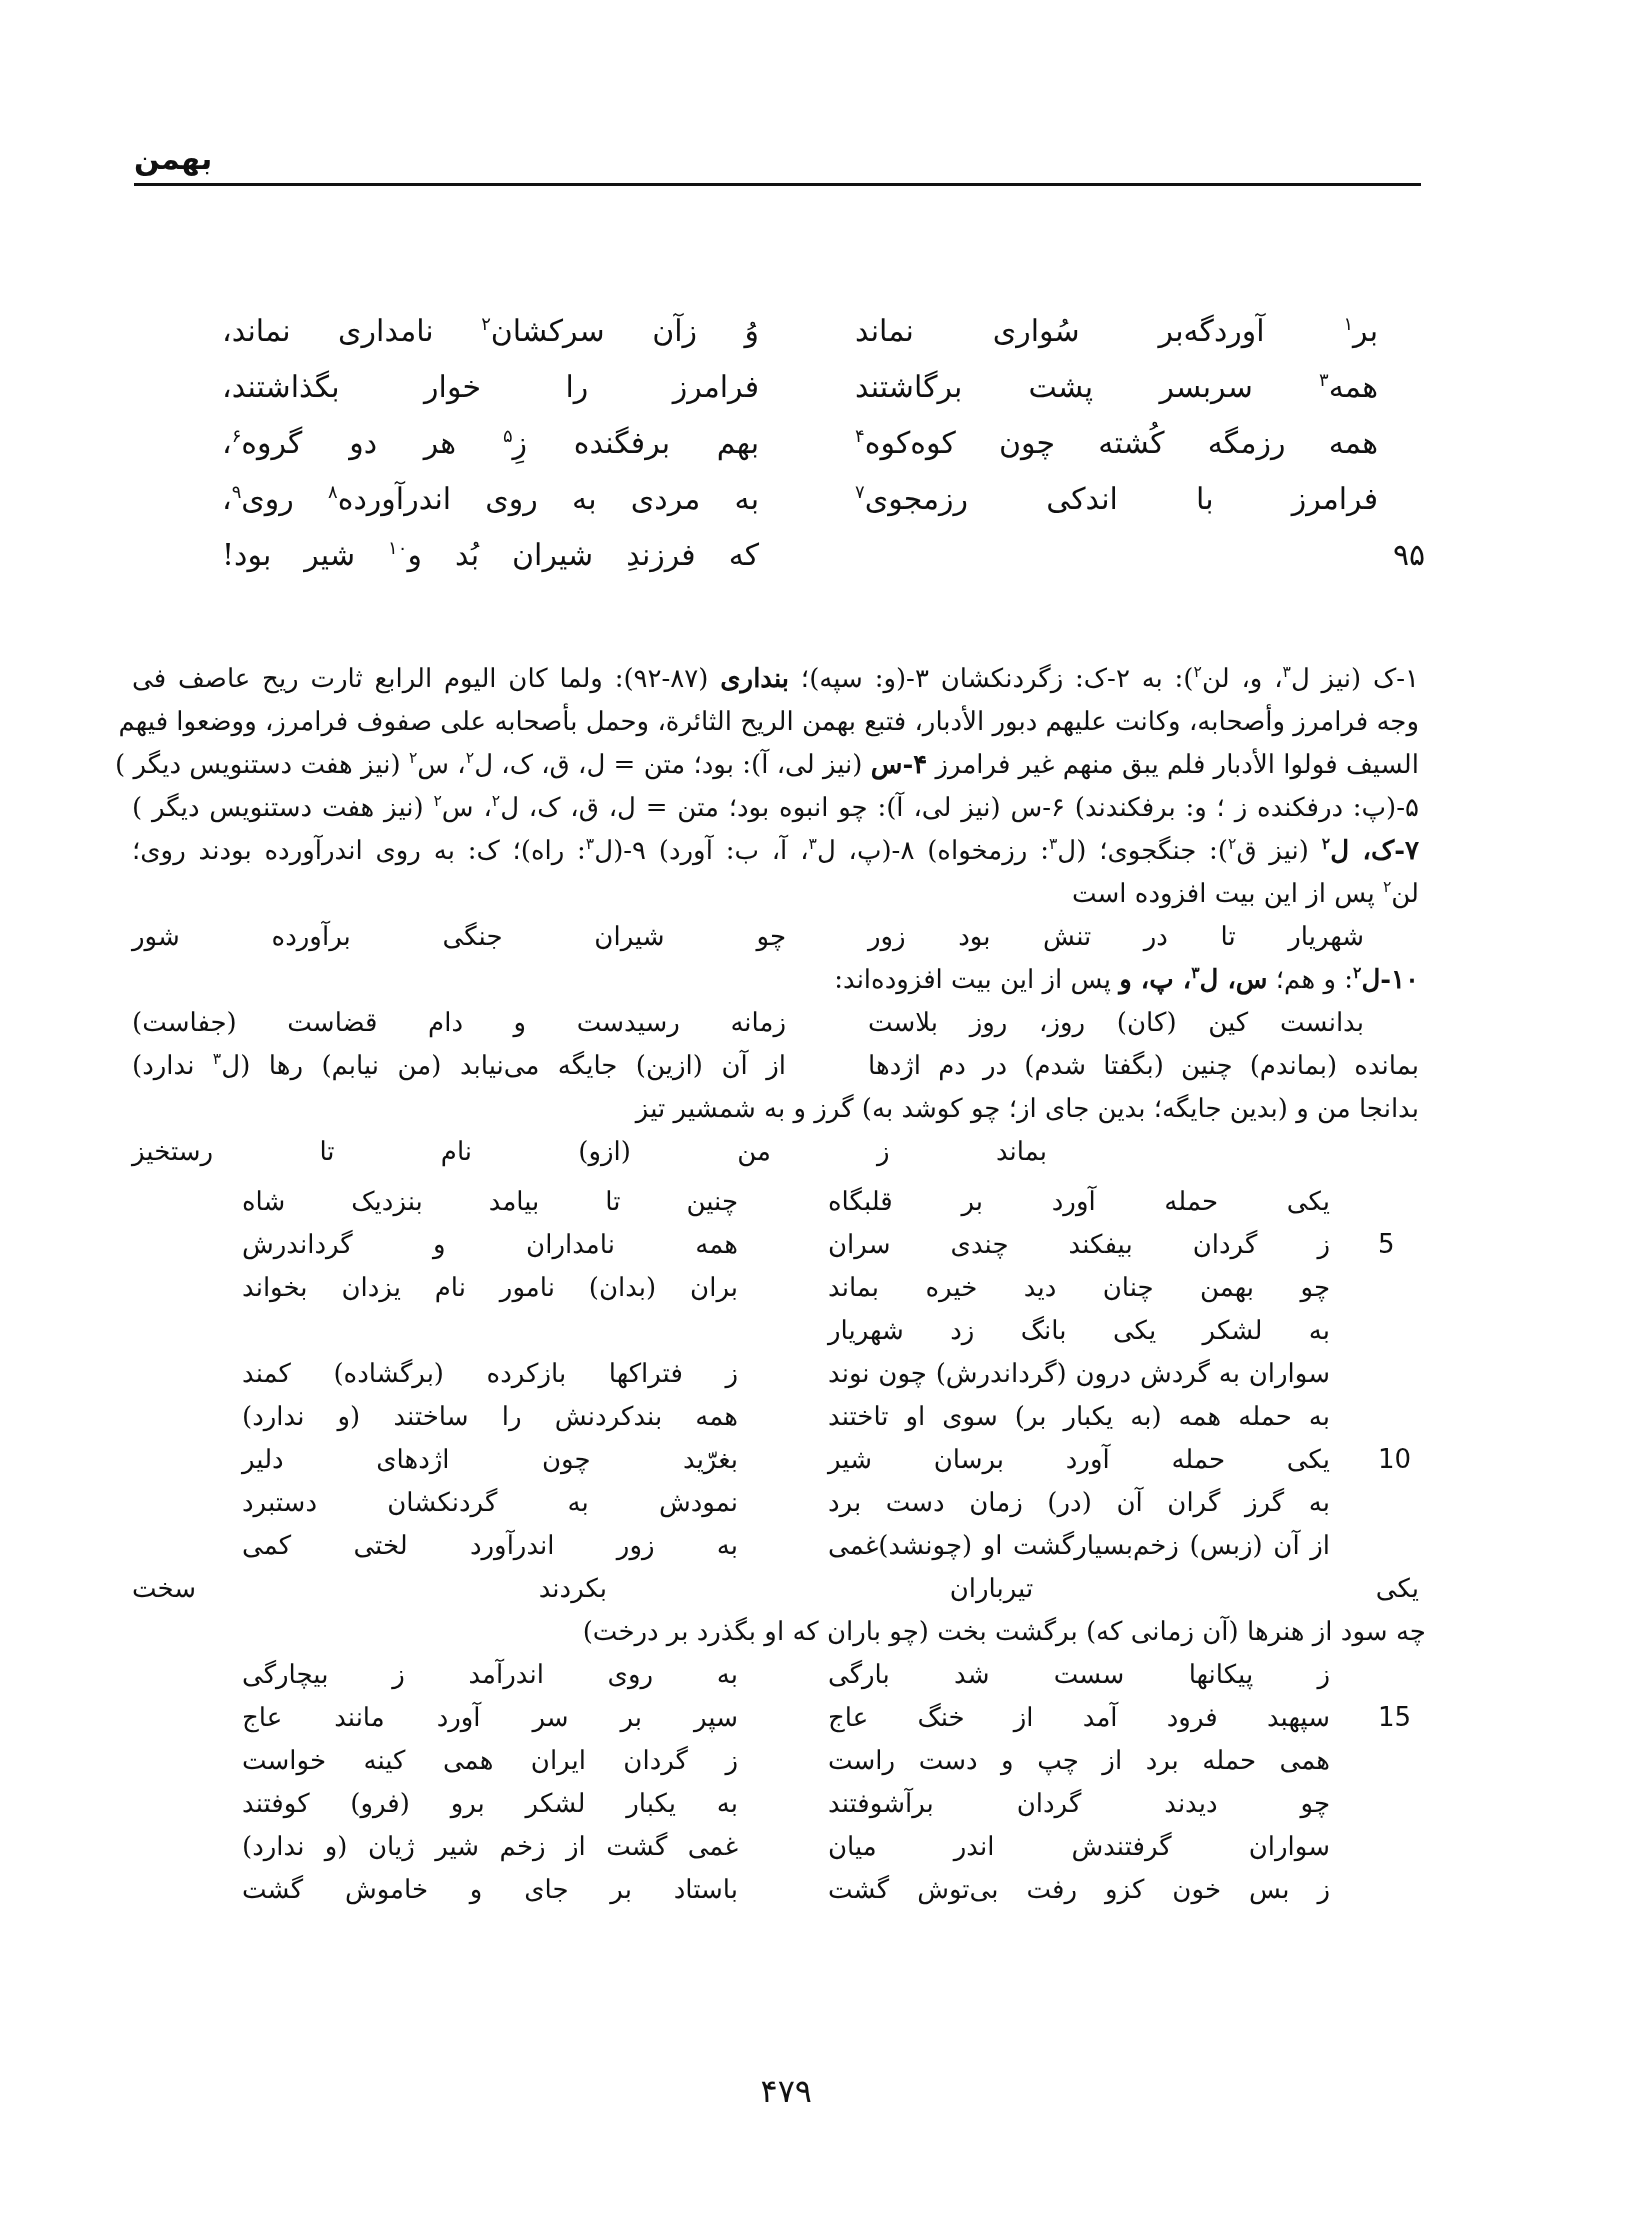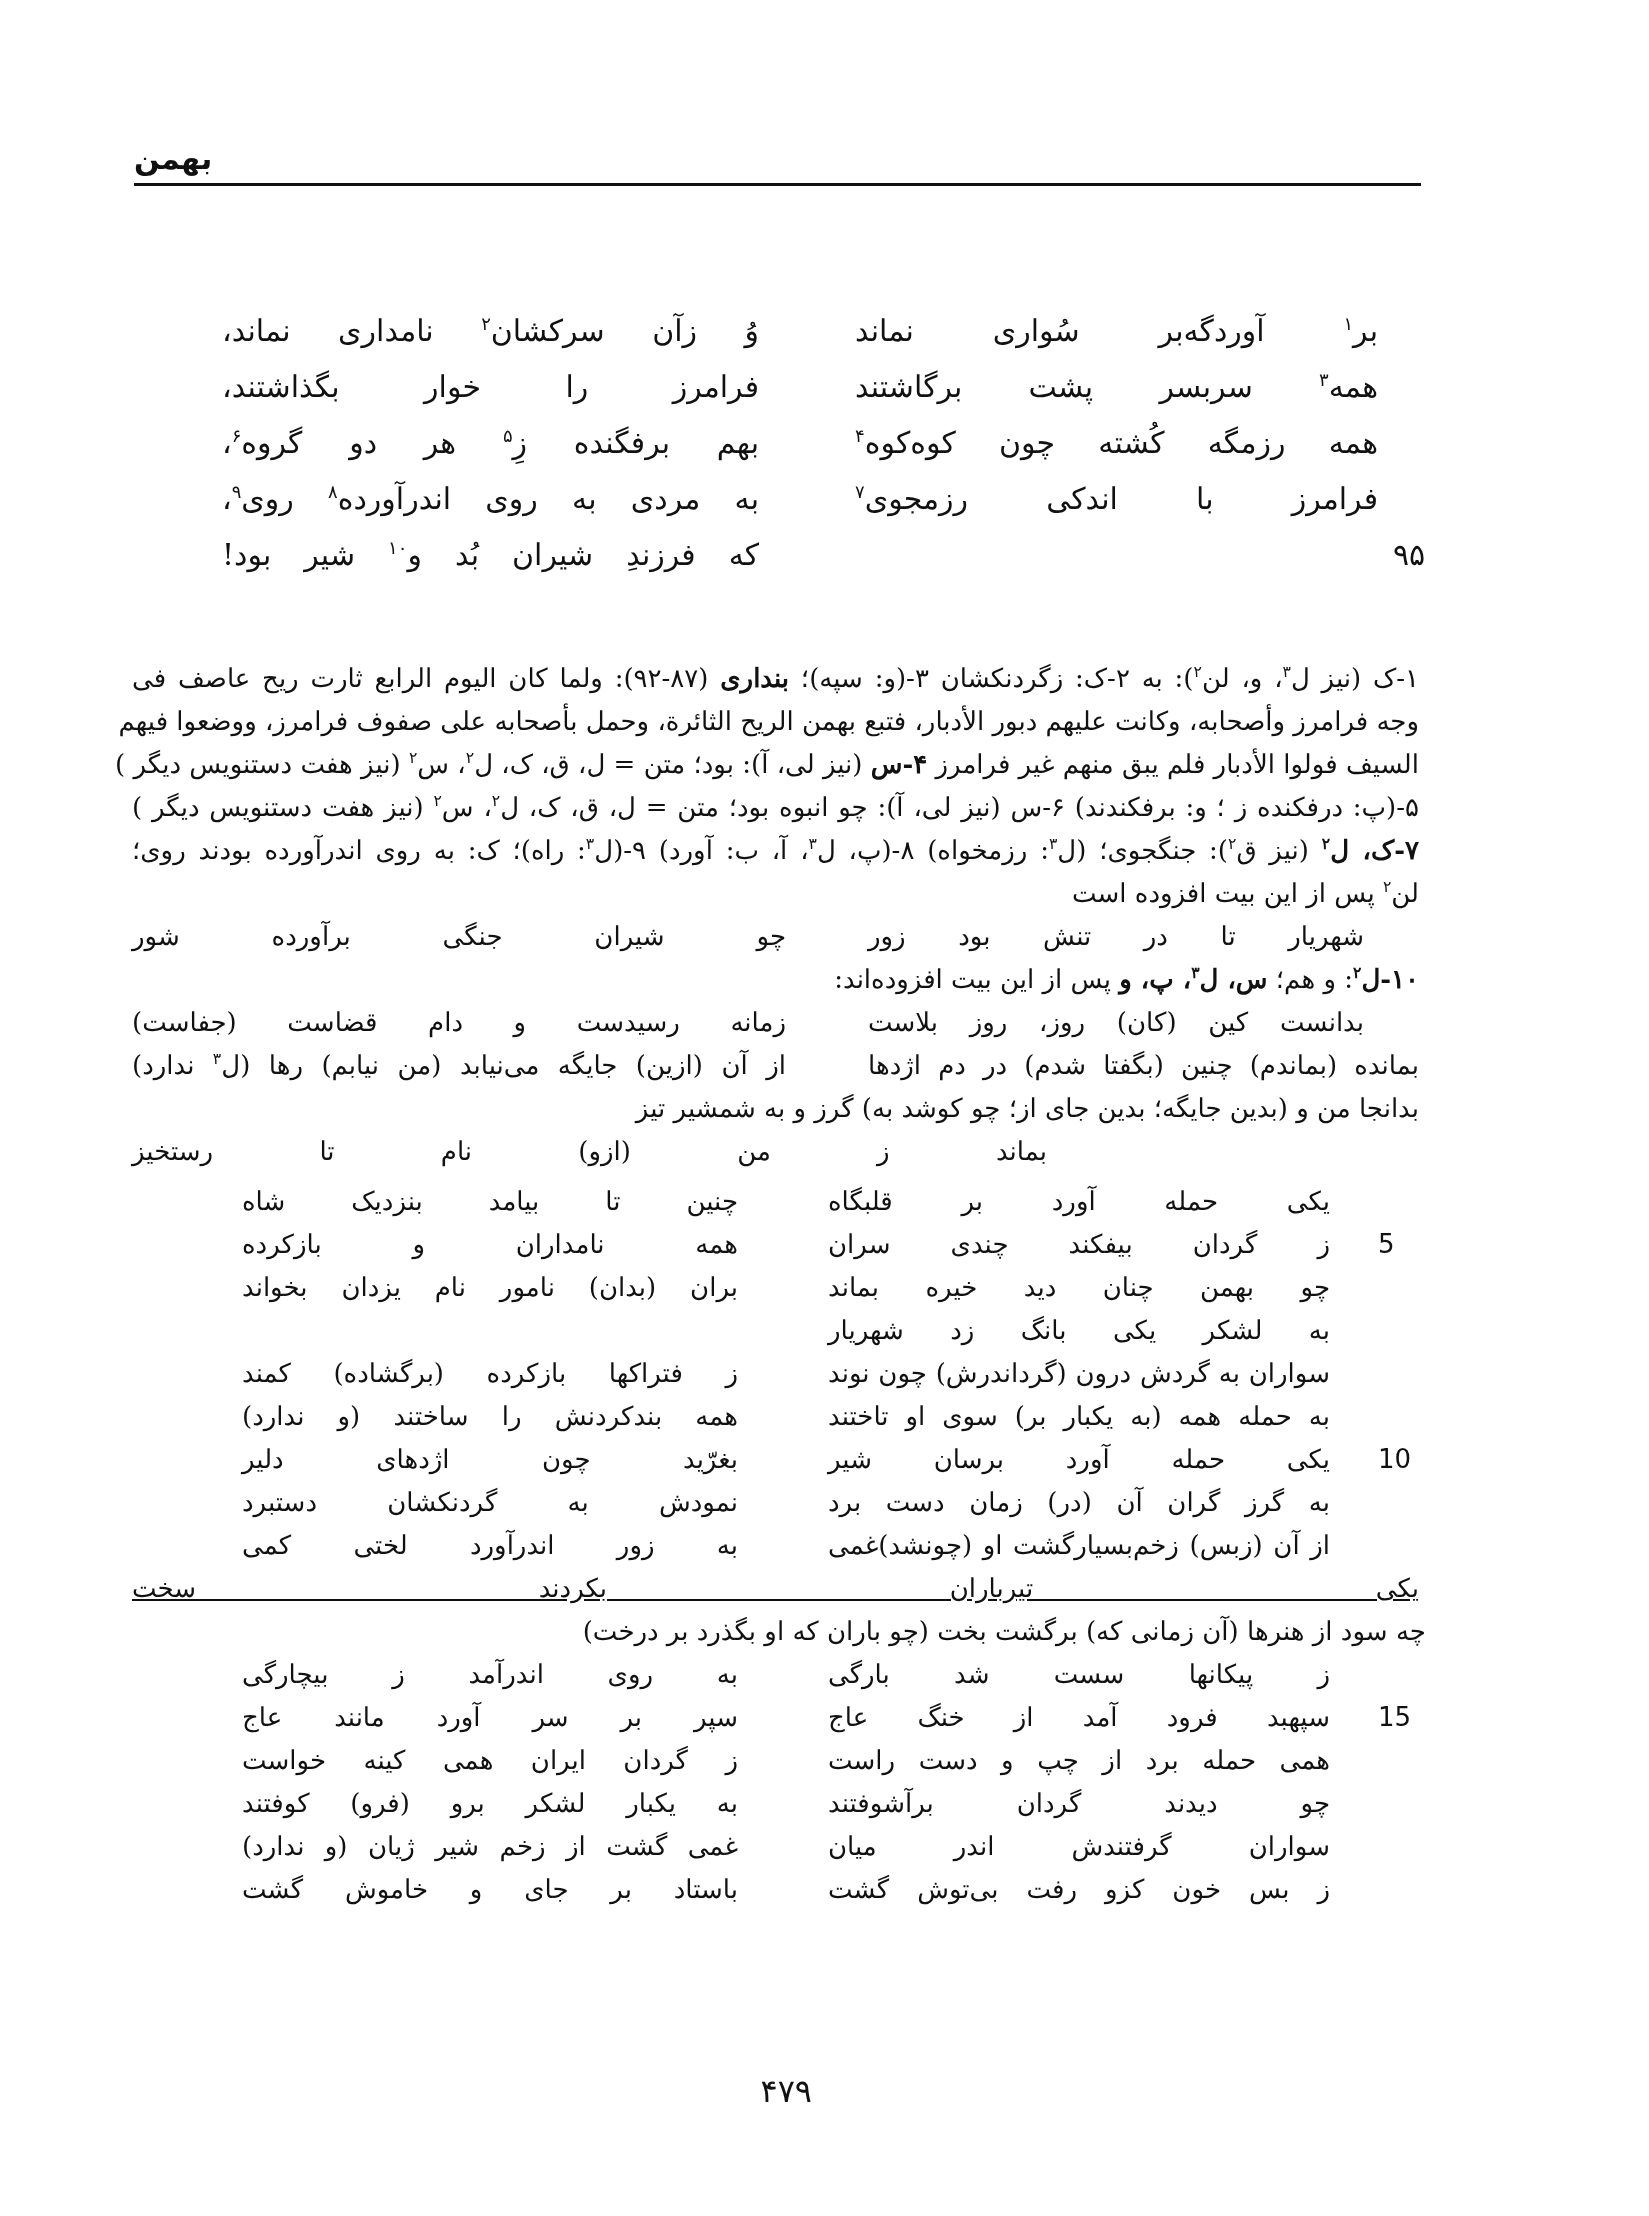--- a/index.html
+++ b/index.html
@@ -25,21 +25,21 @@
   .note-line.short { text-align-last:right; }
   .note-couplet { position:relative; height:43px; font-size:26px; }
   .note-couplet .h1 { position:absolute; right:55px; width:496px; text-align:justify; text-align-last:justify; }
   .note-couplet .h2 { position:absolute; right:633px; width:654px; text-align:justify; text-align-last:justify; }
 
   .lower { position:absolute; top:1180px; right:231px; width:1287px; font-size:26px; }
   .lrow { position:relative; height:43px; line-height:43px; }
   .lrow .num { position:absolute; right:0px; width:41px; text-align:left; font-family:"DejaVu Sans", sans-serif; }
   .lrow .h1 { position:absolute; right:89px; width:502px; text-align:justify; text-align-last:justify; }
   .lrow .h2 { position:absolute; right:681px; width:496px; text-align:justify; text-align-last:justify; }
-  .lrow.full .h1 { right:0; width:1287px;text-decoration:underline; }
+  .lrow.full .h1 { right:0; width:1287px; }
   .lrow.wide .h1 { right:-6.9px; width:1287px; text-align-last:right; }
 
   .page-number { position:absolute; top:2072px; left:757px; width:55px; text-align:right;
                  font-size:32px; font-family:Liberation Sans, sans-serif; }
 </style>
 </head>
 <body>
 
 <div class="page">
   <div class="running-head">بهمن</div>
@@ -98,21 +98,21 @@
 
   <div class="lower" id="lower-verses">
       <div class="lrow">
         <span class="num"></span>
         <span class="h1">یکی حمله آورد بر قلبگاه</span>
         <span class="h2">چنین تا بیامد بنزدیک شاه</span>
       </div>
       <div class="lrow">
         <span class="num">5</span>
         <span class="h1">ز گردان بیفکند چندی سران</span>
-        <span class="h2">همه نامداران و بازکرده</span>
+        <span class="h2">همه نامداران و گرداندرش</span>
       </div>
       <div class="lrow">
         <span class="num"></span>
         <span class="h1">چو بهمن چنان دید خیره بماند</span>
         <span class="h2">بران (بدان) نامور نام یزدان بخواند</span>
       </div>
       <div class="lrow">
         <span class="num"></span>
         <span class="h1">به لشکر یکی بانگ زد شهریار</span>
       </div>

